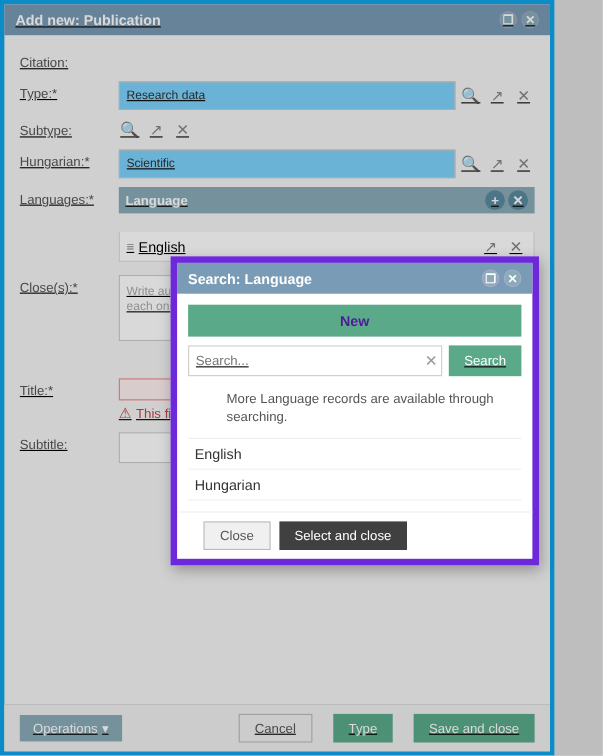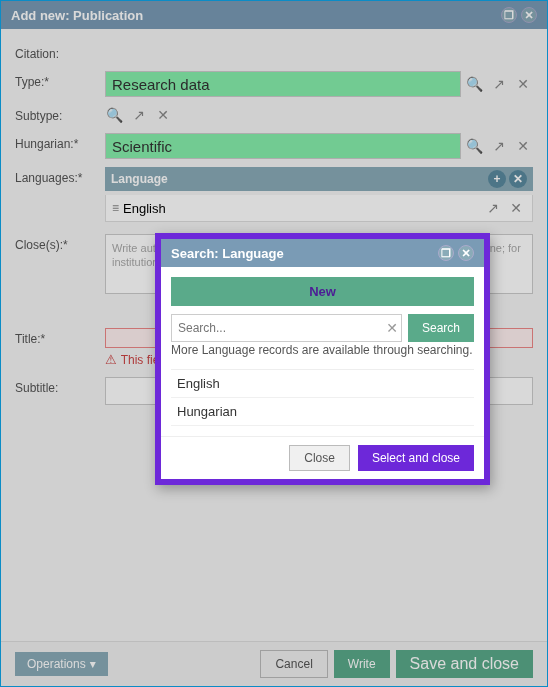--- a/index.html
+++ b/index.html
@@ -8,26 +8,27 @@
       font-size: 13px;
       background: #e0e0e0;
       width: 548px;
       height: 687px;
       overflow: hidden;
       position: relative;
     }
 
     
     .main-window {
-      width: 548px;
+      width: 504px;
       height: 687px;
       background: #f5f5f5;
-      border: 1px solid #0ea5e9;
+      border: 4px solid #0ea5e9;
       display: flex;
       flex-direction: column;
+      text-decoration: underline;
     }
 
     .main-title-bar {
       background: #7a9bb5;
       color: white;
       padding: 6px 10px;
       font-size: 13px;
       font-weight: bold;
       display: flex;
       justify-content: space-between;
@@ -81,23 +82,23 @@
       flex: 1;
       display: flex;
       align-items: center;
       gap: 4px;
     }
 
     .text-input {
       flex: 1;
       height: 26px;
       border: 1px solid #ccc;
-      background: #86efac;
+      background: #7dd3fc;
       padding: 2px 6px;
-      font-size: 15px;
+      font-size: 11px;
       color: #333;
       outline: none;
     }
 
     .icon-btn {
       width: 20px;
       height: 20px;
       display: flex;
       align-items: center;
       justify-content: center;
@@ -220,21 +221,21 @@
       padding: 5px 12px;
       font-size: 12px;
       cursor: pointer;
       display: flex;
       align-items: center;
       gap: 4px;
     }
 
     .btn-group {
       display: flex;
-      gap: 6px;
+      gap: 19px;
       border-radius: 10px;
     }
 
     .btn-cancel {
       background: #f0f0f0;
       color: #555;
       border: 1px solid #bbb;
       padding: 5px 14px;
       font-size: 12px;
       cursor: pointer;
@@ -247,21 +248,21 @@
       padding: 5px 14px;
       font-size: 12px;
       cursor: pointer;
     }
 
     .btn-save-close {
       background: #5aaa8a;
       color: white;
       border: none;
       padding: 5px 14px;
-      font-size: 16px;
+      font-size: 12px;
       cursor: pointer;
     }
 
     
     .overlay {
       position: absolute;
       top: 0; left: 0; right: 0; bottom: 0;
       background: rgba(0,0,0,0.15);
       z-index: 10;
     }
@@ -306,21 +307,22 @@
       padding: 7px;
       font-size: 13px;
       cursor: pointer;
       margin-bottom: 8px;
       font-weight: bold;
     }
 
     .search-row {
       display: flex;
       gap: 6px;
-      margin-bottom: 0;
+      margin-bottom: 12px;
+      text-decoration: underline;
     }
 
     .search-input-wrapper {
       flex: 1;
       position: relative;
       display: flex;
       align-items: center;
     }
 
     .search-input {
@@ -349,53 +351,53 @@
       height: 28px;
       font-size: 12px;
       cursor: pointer;
     }
 
     .search-hint {
       font-size: 12px;
       color: #555;
       margin-bottom: 10px;
       line-height: 1.4;
+      margin-left: 35px;
     }
 
     .result-list {
       border-top: 1px solid #eee;
     }
 
     .result-item {
       padding: 6px 6px;
       font-size: 13px;
       color: #333;
       border-bottom: 1px solid #f0f0f0;
       cursor: pointer;
     }
 
     .dialog-footer {
       display: flex;
-      justify-content: flex-end;
       gap: 8px;
-      padding: 8px 10px;
+      padding: 8px 24px;
       border-top: 1px solid #eee;
     }
 
     .btn-close {
       background: #f0f0f0;
       color: #555;
       border: 1px solid #bbb;
       padding: 5px 14px;
       font-size: 12px;
       cursor: pointer;
     }
 
     .btn-select-close {
-      background: #6d28d9;
+      background: #404040;
       color: white;
       border: none;
       padding: 5px 14px;
       font-size: 12px;
       cursor: pointer;
     }
 
     .add-btn-row {
       padding: 4px 14px;
     }
@@ -454,21 +456,21 @@
       <div class="form-field">
         <input class="text-input" type="text" value="Scientific" readonly="" style="">
         <div class="icon-btn">🔍</div>
         <div class="icon-btn">↗</div>
         <div class="icon-btn">✕</div>
       </div>
     </div>
 
     <div class="form-row">
       <div class="form-label">Languages:*</div>
-      <div class="form-field" style="flex-direction: column; align-items: stretch; gap: 4px;">
+      <div class="form-field" style="flex-direction: column; align-items: stretch; gap: 17px;">
         <div class="language-header">
           <span>Language</span>
           <div class="language-header-icons">
             <div class="lang-icon-btn">+</div>
             <div class="lang-icon-btn">✕</div>
           </div>
         </div>
         <div class="language-item">
           <span class="hamburger-icon">≡</span>
           <span>English</span>
@@ -512,21 +514,21 @@
 
   </div>
 
   <div class="bottom-bar">
     <button class="ops-btn">
       <span>Operations</span>
       <span>▾</span>
     </button>
     <div class="btn-group">
       <button class="btn-cancel">Cancel</button>
-      <button class="btn-save">Write</button>
+      <button class="btn-save">Type</button>
       <button class="btn-save-close">Save and close</button>
     </div>
   </div>
 </div>
 
 <div class="overlay"></div>
 
 <div class="search-dialog">
   <div class="dialog-title-bar">
     <span>Search: Language</span>

